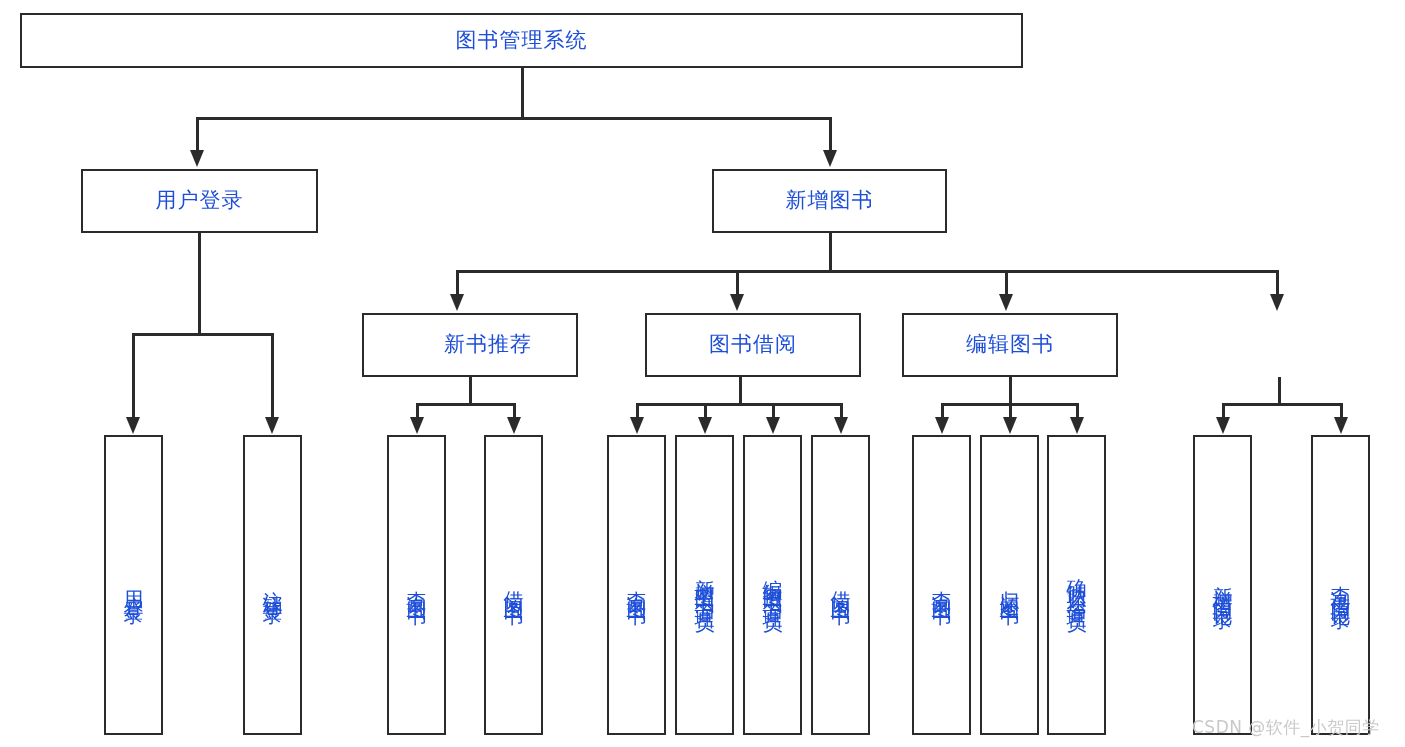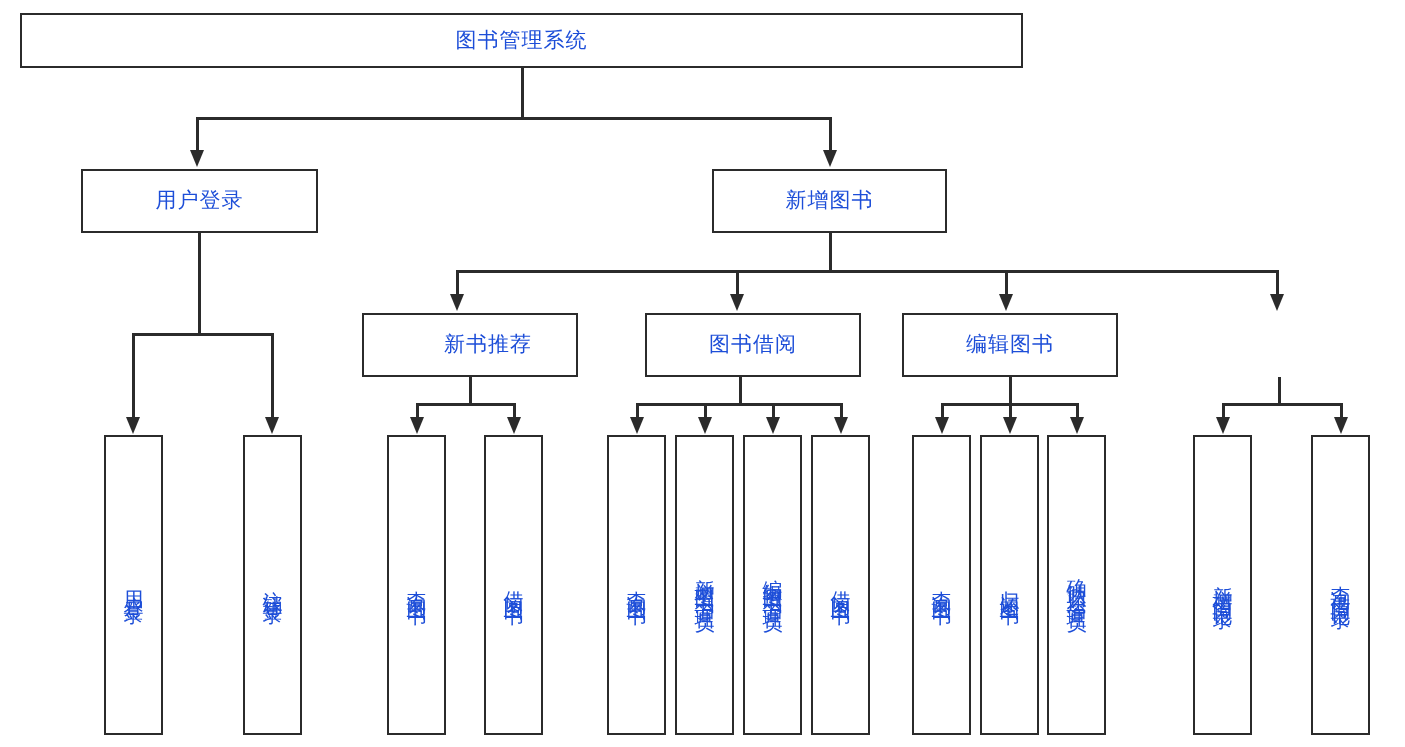--- a/index.html
+++ b/index.html
@@ -196,14 +196,15 @@
     <span class="vlabel">确认归还（管理员）</span>
   </div>
 
   <div class="node v" style="left:1193px; top:435px; width:59px; height:300px;">
     <span class="vlabel">新增借阅记录</span>
   </div>
   <div class="node v" style="left:1311px; top:435px; width:59px; height:300px;">
     <span class="vlabel">查询借阅记录</span>
   </div>
 
+  <div class="watermark" style="left:1192px; top:716px;">CSDN @软件_小贺同学</div>
 
 </div>
 
 </body></html>

